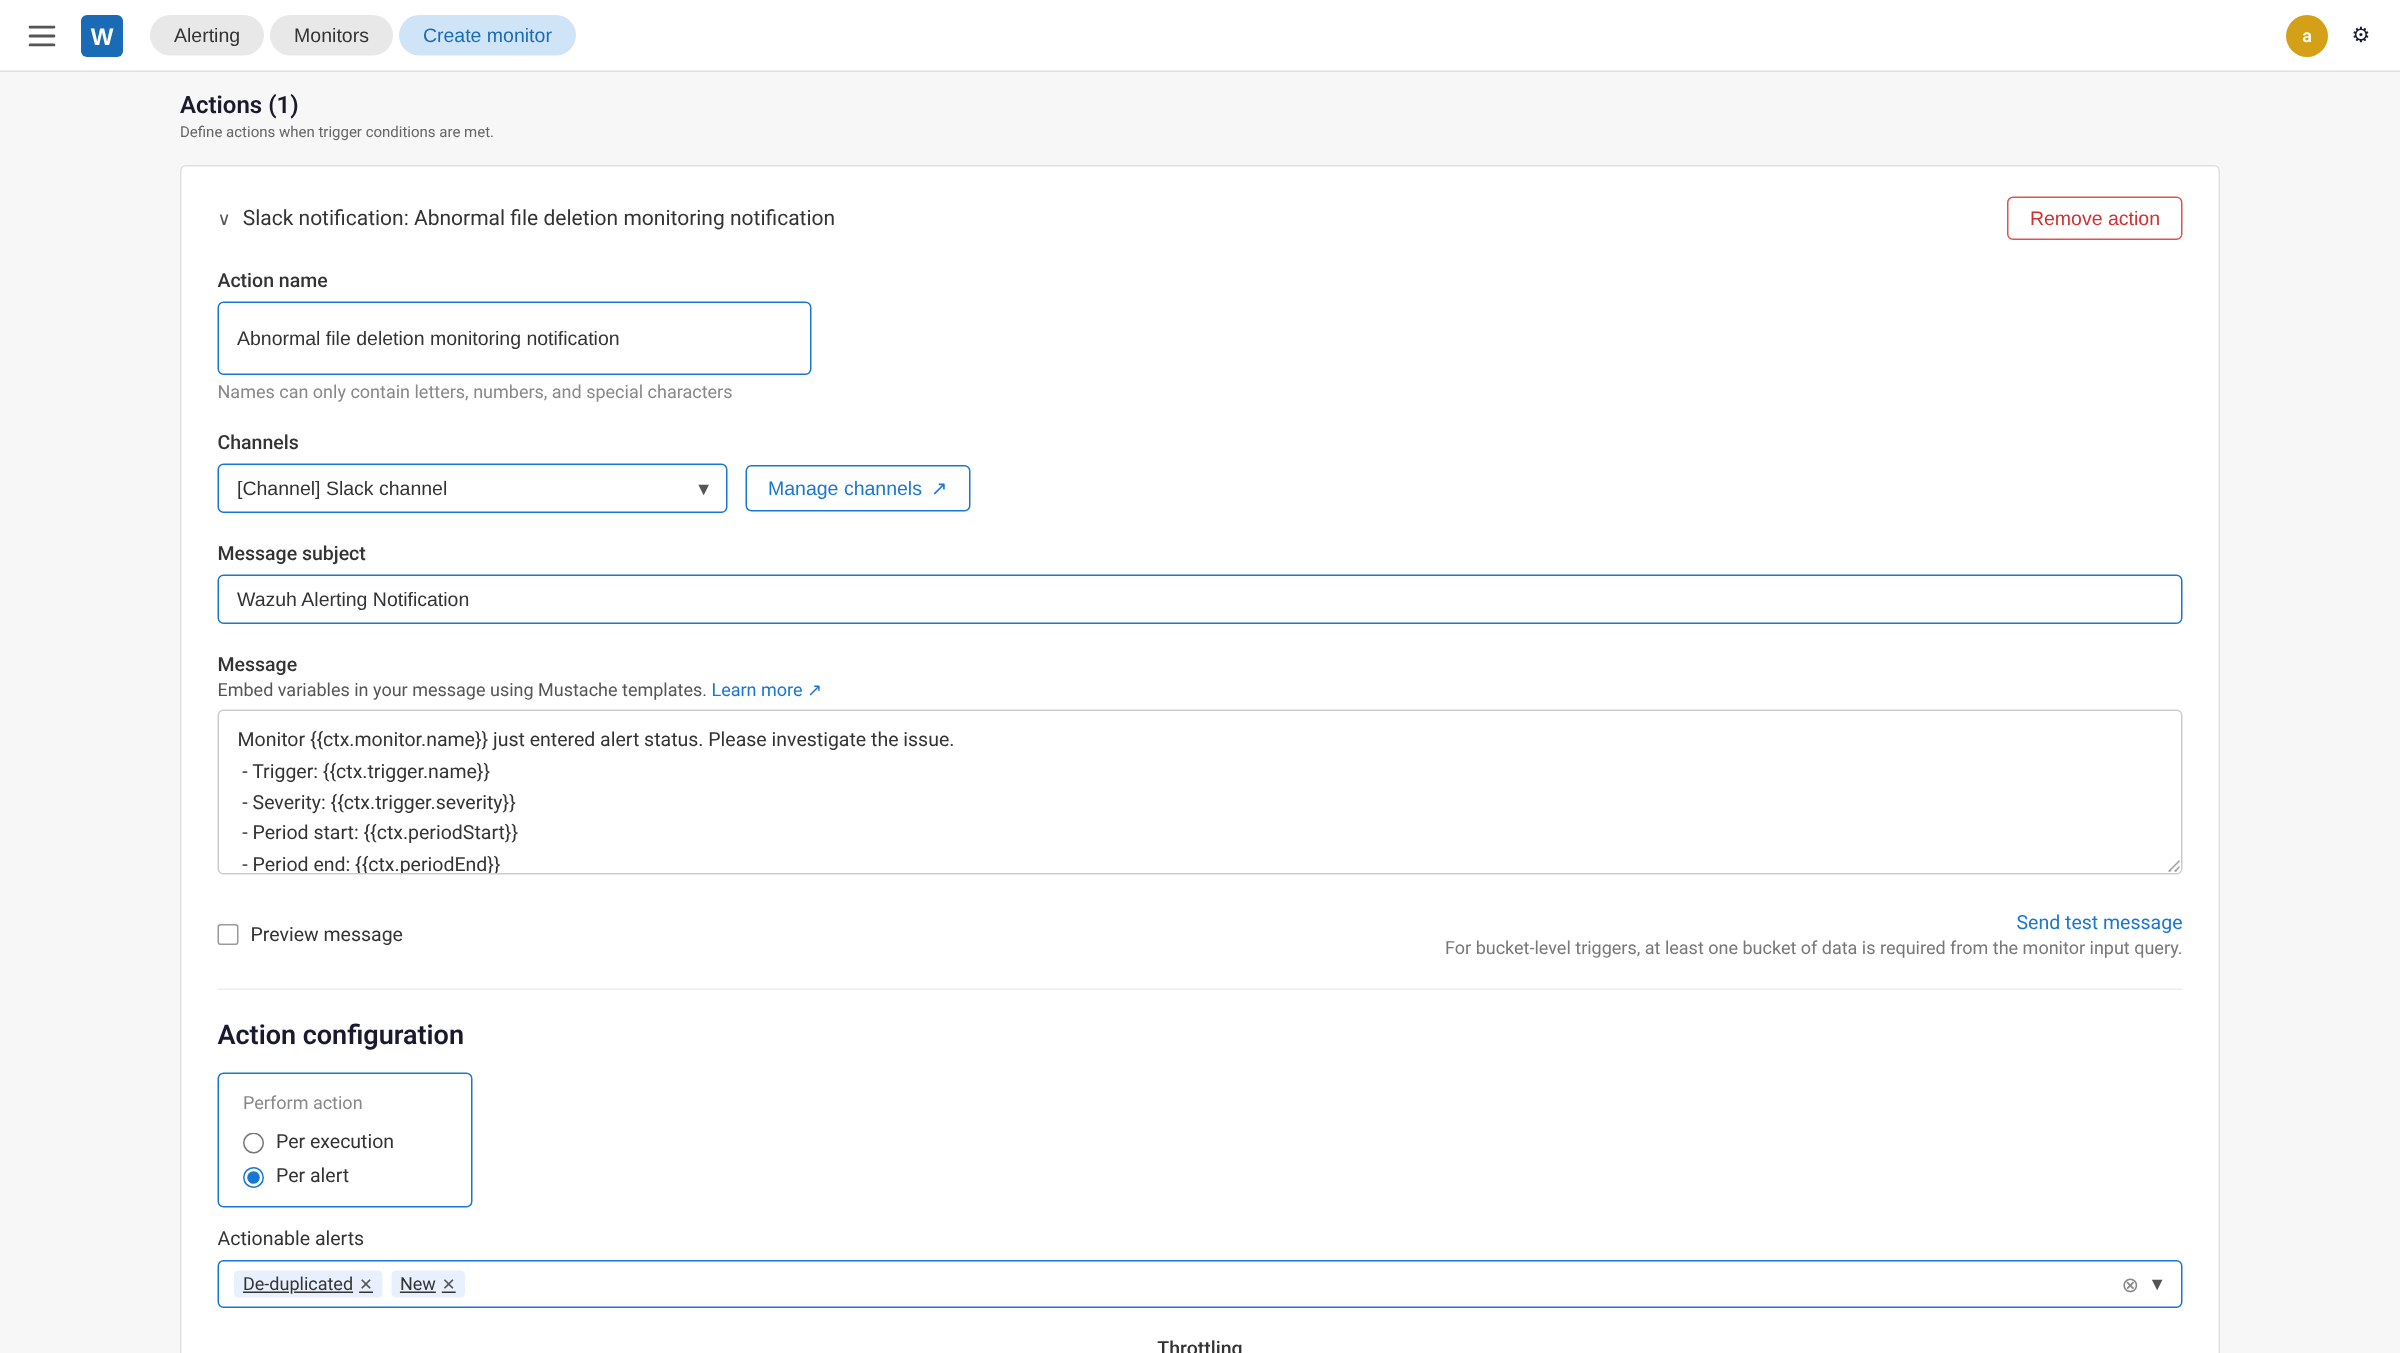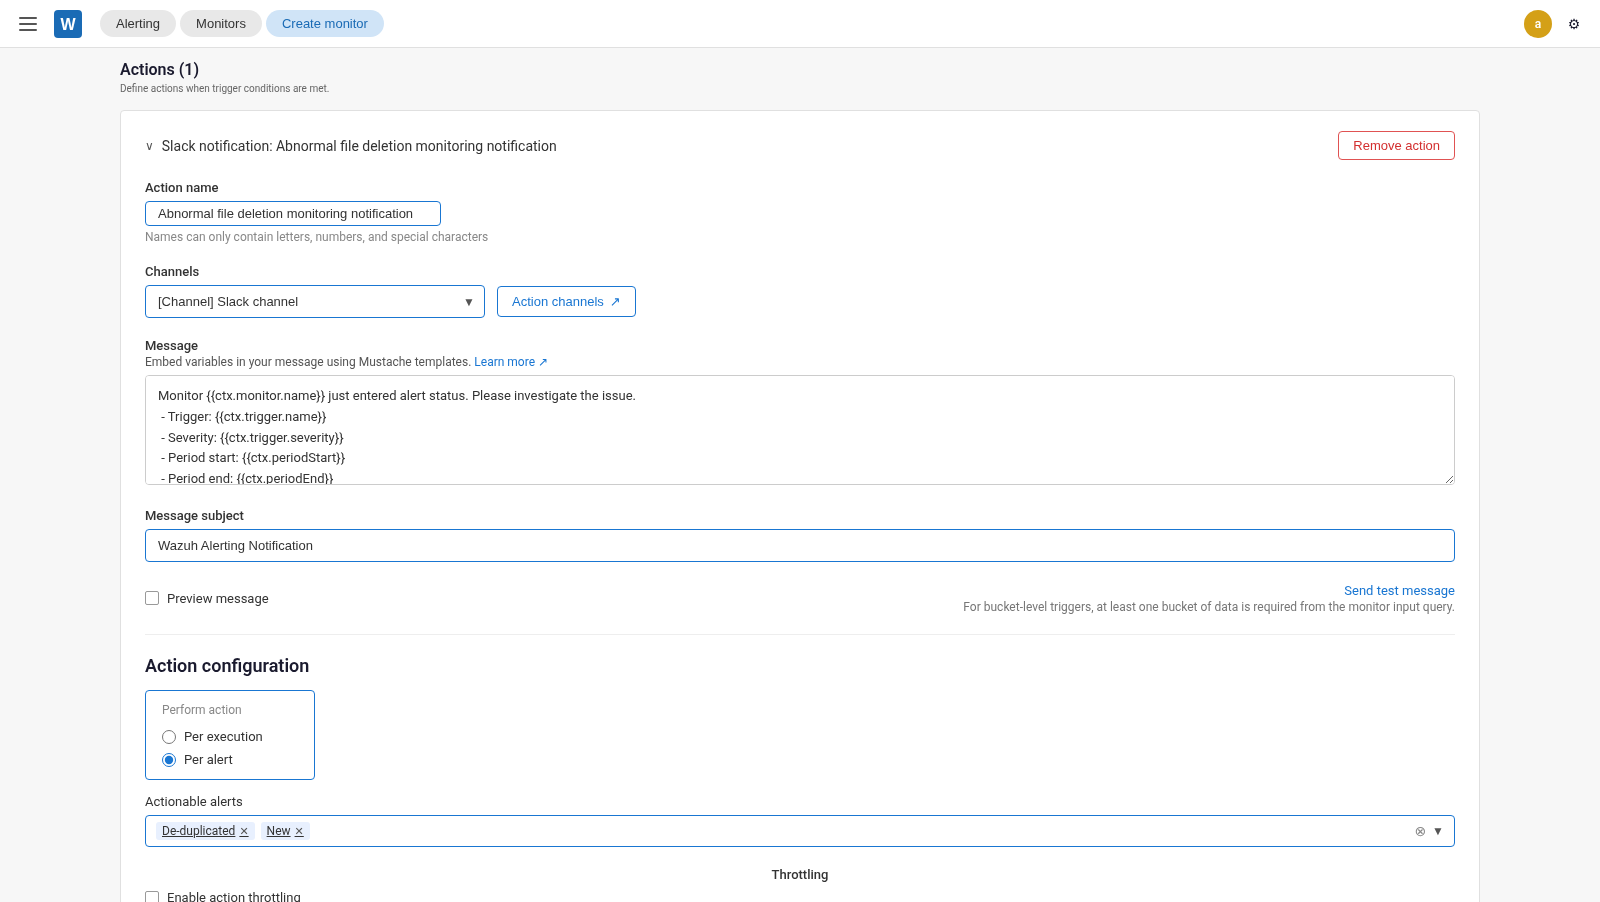--- a/index.html
+++ b/index.html
@@ -42,21 +42,21 @@
 
     .remove-btn {
       padding: 6px 14px; border: 1px solid #e05252; border-radius: 4px; background: #fff;
       color: #d32f2f; font-size: 13px; cursor: pointer;
     }
 
     
     .form-group { margin-bottom: 20px; }
     .form-label { font-size: 13px; font-weight: 500; color: #333; margin-bottom: 6px; display: block; }
     .form-input {
-      width: 296px; padding: 4px 12px; border: 1.5px solid #1976d2; border-radius: 4px;
+      width: 396px; padding: 16px 12px; border: 1.5px solid #1976d2; border-radius: 4px;
       font-size: 13px; color: #333; outline: none;
     }
     .form-input-full {
       width: 100%; padding: 8px 12px; border: 1.5px solid #1976d2; border-radius: 4px;
       font-size: 13px; color: #333; outline: none;
     }
     .form-hint { font-size: 12px; color: #888; margin-top: 4px; }
 
     .channels-row { display: flex; align-items: center; gap: 12px; }
     .select-wrapper {
@@ -179,24 +179,30 @@
     <div class="form-group">
       <label class="form-label">Channels</label>
       <div class="channels-row">
         <div class="select-wrapper">
           <select class="form-select">
             <option>[Channel] Slack channel</option>
           </select>
           <span class="select-arrow">▼</span>
         </div>
         <button class="manage-channels-btn">
-          <span>Action channels</span>
+          <span>Manage channels</span>
           <span>↗</span>
         </button>
       </div>
+    </div>
+
+    
+    <div class="form-group">
+      <label class="form-label">Message subject</label>
+      <input class="form-input-full" type="text" value="Wazuh Alerting Notification" style="">
     </div>
 
     
     <div class="form-group">
       <div class="message-label-row">
         <span class="form-label" style="margin-bottom:0;">Message</span>
       </div>
       <div class="message-sublabel">
         <span>Embed variables in your message using Mustache templates.</span>
         <a href="#">
@@ -205,26 +211,20 @@
         </a>
       </div>
       <textarea class="message-textarea" style="">Monitor {{ctx.monitor.name}} just entered alert status. Please investigate the issue.
  - Trigger: {{ctx.trigger.name}}
  - Severity: {{ctx.trigger.severity}}
  - Period start: {{ctx.periodStart}}
  - Period end: {{ctx.periodEnd}}</textarea>
     </div>
 
     
-    <div class="form-group">
-      <label class="form-label">Message subject</label>
-      <input class="form-input-full" type="text" value="Wazuh Alerting Notification" style="">
-    </div>
-
-    
     <div class="preview-send-row">
       <label class="preview-checkbox-label">
         <span class="preview-checkbox"></span>
         <span>Preview message</span>
       </label>
       <div class="send-test-section">
         <a href="#" class="send-test-link">Send test message</a>
         <div class="bucket-hint">For bucket-level triggers, at least one bucket of data is required from the monitor input query.</div>
       </div>
     </div>

